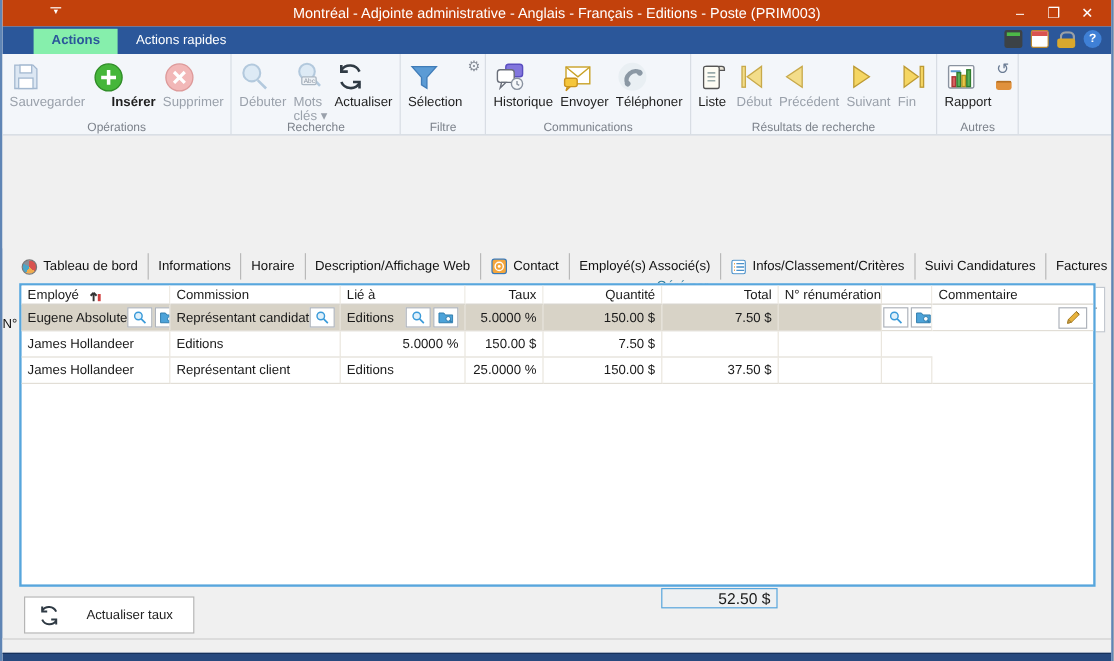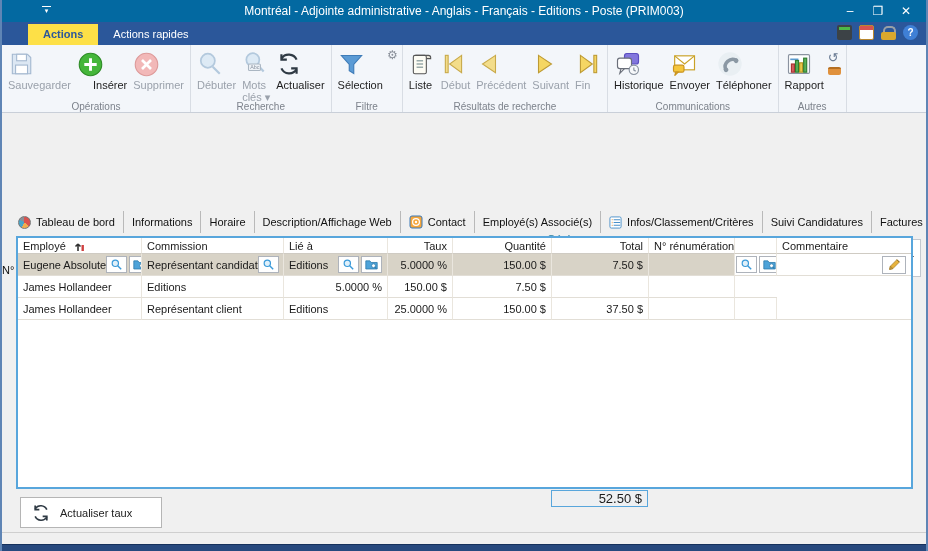--- a/index.html
+++ b/index.html
@@ -3,47 +3,47 @@
 <meta charset="utf-8">
 <style>
   html,body{margin:0;padding:0;background:#888;}
   *{box-sizing:border-box;}
   .window{
     position:relative;width:928px;height:551px;overflow:hidden;
     font-family:"Liberation Sans",sans-serif;font-size:11px;color:#1a1a1a;
     background:#f0f0f0;border-left:2px solid #5f85b5;border-right:2px solid #5f85b5;
   }
   
-  .titlebar{position:absolute;left:0;top:0;right:0;height:22px;background:#0369a1;}
+  .titlebar{position:absolute;left:0;top:0;right:0;height:22px;background:#c2410c;}
   .qat{position:absolute;left:40px;top:6px;width:9px;height:10px;color:#fff;font-size:7px;line-height:5px;text-align:center;border-top:1px solid #fff;padding-top:1px;}
   .title{position:absolute;left:100px;right:100px;top:0;height:22px;line-height:22px;text-align:center;color:#fff;font-size:12px;white-space:nowrap;overflow:hidden;}
   .winctl{position:absolute;right:6px;top:0;height:22px;display:flex;align-items:center;gap:0;}
   .winctl span{color:#fff;width:28px;text-align:center;font-size:12px;line-height:22px;}
   
   .tabband{position:absolute;left:0;top:22px;right:0;height:23px;background:#2b579a;display:flex;align-items:flex-end;}
   .rtab{color:#fff;font-size:11px;padding:4px 15px 5px;}
-  .rtab.active{background:#fde047;color:#2b579a;font-weight:700;margin-left:26px;}
+  .rtab.active{background:#86efac;color:#2b579a;font-weight:700;margin-left:26px;}
   .bandicons{position:absolute;right:8px;top:3px;display:flex;gap:7px;align-items:center;}
   .bi{width:15px;height:15px;position:relative;}
   .bi-calc{background:#3c4246;border-radius:2px;}
   .bi-calc::before{content:"";position:absolute;left:2px;top:2px;right:2px;height:3px;background:#4db848;}
   .bi-cal{background:#fff;border-radius:2px;border:1px solid #b9882f;}
   .bi-cal::before{content:"";position:absolute;left:0;top:0;right:0;height:4px;background:#d9534f;}
   .bi-lock{background:none;}
   .bi-lock::before{content:"";position:absolute;left:2px;top:1px;width:9px;height:8px;border:2px solid #9aa0a6;border-bottom:none;border-radius:5px 5px 0 0;}
   .bi-lock::after{content:"";position:absolute;left:0;top:7px;width:15px;height:8px;background:#d9a82e;border-radius:2px;}
   .bi-help{background:#3f80d6;border-radius:50%;color:#fff;font-weight:700;font-size:10px;text-align:center;line-height:15px;}
   
   .ribbon{position:absolute;left:0;top:45px;right:0;height:68px;background:#f3f6fa;border-bottom:1px solid #c9cfd8;display:flex;}
   .rgroup{position:relative;flex:none;border-right:1px solid #d8dde4;padding:3px 3px 13px;display:flex;align-items:flex-start;}
   .gl{position:absolute;bottom:0;left:0;right:0;text-align:center;font-size:10px;color:#7c828b;}
   .rbtn{display:flex;flex-direction:column;align-items:flex-start;padding:1px 3px;flex:none;}
   .rbtn .ric{height:30px;display:flex;align-items:center;justify-content:center;}
   .rbtn .lbl{font-size:11px;line-height:12px;text-align:center;color:#1e1e1e;white-space:nowrap;}
-  .rbtn.bold .lbl{font-weight:400;padding-left:16px;}
+  .rbtn.bold .lbl{font-weight:700;padding-left:16px;}
   .rbtn.disabled .lbl{color:#9aa1ab;}
   .rbtn.wrap .lbl{white-space:normal;width:66px;}
   .gear{position:absolute;right:4px;top:4px;font-size:12px;color:#8a909a;line-height:12px;}
   .sideicons{display:flex;flex-direction:column;justify-content:flex-start;gap:3px;padding:3px 2px 0 1px;}
   .hist-small{font-size:13px;color:#6b7c94;line-height:13px;}
   .basket{width:13px;height:8px;background:#e0913c;border-radius:2px;border-top:2px solid #b56f22;}
   
   .formarea{position:absolute;left:0;top:113px;right:0;height:94px;background:#f0f0f0;}
   .flabel{position:absolute;font-size:11px;color:#111;text-align:right;white-space:nowrap;}
   .finput{position:absolute;height:17px;border:1px solid #98a0ac;background:#fff;font-size:11px;padding:0 4px;line-height:15px;white-space:nowrap;overflow:hidden;}
@@ -67,21 +67,21 @@
   .gh .gc{height:16px;border-bottom:1px solid #cfcbc3;background:#fff;}
   .gc{display:flex;align-items:center;height:22px;padding:0 5px;border-right:1px solid #eae6de;border-bottom:1px solid #e2ded6;font-size:11px;white-space:nowrap;overflow:hidden;}
   .gc.num{justify-content:flex-end;}
   .grow.sel .gc{background:#d8d3c7;}
   .grow.sel .gc.nofill{background:#fff;}
   .cb{width:21px;height:17px;border:1px solid #aeb3bb;background:#fff;display:flex;align-items:center;justify-content:center;padding:0;flex:none;}
   .cellbtns{margin-left:auto;display:flex;gap:2px;}
   .pencilbtn{margin-left:auto;width:24px;height:18px;border:1px solid #aeb3bb;background:#fff;display:flex;align-items:center;justify-content:center;padding:0;}
   
   .totalbox{position:absolute;left:549px;top:490px;width:97px;height:17px;background:#eef0f2;border:1px solid #58a6dc;font-size:13px;text-align:right;line-height:15px;padding-right:5px;}
-  .refreshbtn{position:absolute;left:18px;top:497px;width:142px;height:31px;background:#fff;border:1px solid #b5b5b5;display:flex;align-items:center;gap:9px;padding-left:10px;font-size:11px;color:#222;}
+  .refreshbtn{position:absolute;left:18px;top:497px;width:142px;height:31px;background:#fff;border:1px solid #b5b5b5;display:flex;align-items:center;gap:21px;padding-left:10px;font-size:11px;color:#222;}
   .statgrey{position:absolute;left:0;right:0;top:532px;height:12px;background:#f0f0f0;border-top:1px solid #cfcfcf;}
   .statblue{position:absolute;left:0;right:0;bottom:0;height:7px;background:#27497e;border-top:1px solid #16315c;}
   button{font-family:inherit;cursor:default;}
 </style>
 </head>
 <body>
 
 <div class="window">
 
   <div class="titlebar">
@@ -184,68 +184,20 @@
         </span>
         <span class="lbl">Sélection</span>
       </div>
       <span class="gear">⚙</span>
       <div class="gl">Filtre</div>
     </div>
 
     <div class="rgroup">
       <div class="rbtn">
         <span class="ric">
-          <svg width="26" height="26" viewBox="0 0 24 24">
-              <path d="M6 4h12a2 2 0 0 1 2 2v1h-4" fill="#e8e4d8" stroke="#555"></path>
-              <rect x="4" y="4" width="12" height="17" rx="1.5" fill="#fdfcf4" stroke="#555"></rect>
-              <path d="M7 9h6M7 12h6M7 15h6" stroke="#9aa" stroke-width="1.2"></path>
-            </svg>
-        </span>
-        <span class="lbl">Liste</span>
-      </div>
-      <div class="rbtn disabled">
-        <span class="ric">
-          <svg width="26" height="26" viewBox="0 0 24 24">
-              <rect x="4" y="4" width="2.6" height="16" fill="#f3dd8a" stroke="#c8a94a"></rect>
-              <path d="M19 4L8 12l11 8z" fill="#f3dd8a" stroke="#c8a94a"></path>
-            </svg>
-        </span>
-        <span class="lbl">Début</span>
-      </div>
-      <div class="rbtn disabled">
-        <span class="ric">
-          <svg width="26" height="26" viewBox="0 0 24 24">
-              <path d="M18 4L6 12l12 8z" fill="#f3dd8a" stroke="#c8a94a"></path>
-            </svg>
-        </span>
-        <span class="lbl">Précédent</span>
-      </div>
-      <div class="rbtn disabled">
-        <span class="ric">
-          <svg width="26" height="26" viewBox="0 0 24 24">
-              <path d="M6 4l12 8-12 8z" fill="#f5d663" stroke="#bd9a33"></path>
-            </svg>
-        </span>
-        <span class="lbl">Suivant</span>
-      </div>
-      <div class="rbtn disabled">
-        <span class="ric">
-          <svg width="26" height="26" viewBox="0 0 24 24">
-              <path d="M5 4l11 8-11 8z" fill="#f5d663" stroke="#bd9a33"></path>
-              <rect x="17.4" y="4" width="2.6" height="16" fill="#f5d663" stroke="#bd9a33"></rect>
-            </svg>
-        </span>
-        <span class="lbl">Fin</span>
-      </div>
-      <div class="gl">Résultats de recherche</div>
-    </div>
-
-    <div class="rgroup">
-      <div class="rbtn">
-        <span class="ric">
           <svg width="28" height="28" viewBox="0 0 24 24">
               <rect x="9" y="3" width="12" height="9" rx="2" fill="#8276dd" stroke="#5a4ec0"></rect>
               <rect x="3" y="7" width="12" height="9" rx="2" fill="#fff" stroke="#6a6f7a"></rect>
               <path d="M6 16l-1 4 4-4z" fill="#fff" stroke="#6a6f7a"></path>
               <circle cx="17" cy="17" r="4" fill="#f6f8fa" stroke="#8a93a0"></circle>
               <path d="M17 15v2.2l1.6.9" stroke="#8a93a0" fill="none"></path>
             </svg>
         </span>
         <span class="lbl">Historique</span>
       </div>
@@ -267,20 +219,68 @@
               <g transform="rotate(-42 12 12)">
                 <path d="M6 13a6.5 6.5 0 0 1 12 0" fill="none" stroke="#8b98a4" stroke-width="3" stroke-linecap="round"></path>
                 <circle cx="6.2" cy="13.4" r="2" fill="#8b98a4"></circle>
                 <circle cx="17.8" cy="13.4" r="2" fill="#8b98a4"></circle>
               </g>
             </svg>
         </span>
         <span class="lbl">Téléphoner</span>
       </div>
       <div class="gl">Communications</div>
+    </div>
+
+    <div class="rgroup">
+      <div class="rbtn">
+        <span class="ric">
+          <svg width="26" height="26" viewBox="0 0 24 24">
+              <path d="M6 4h12a2 2 0 0 1 2 2v1h-4" fill="#e8e4d8" stroke="#555"></path>
+              <rect x="4" y="4" width="12" height="17" rx="1.5" fill="#fdfcf4" stroke="#555"></rect>
+              <path d="M7 9h6M7 12h6M7 15h6" stroke="#9aa" stroke-width="1.2"></path>
+            </svg>
+        </span>
+        <span class="lbl">Liste</span>
+      </div>
+      <div class="rbtn disabled">
+        <span class="ric">
+          <svg width="26" height="26" viewBox="0 0 24 24">
+              <rect x="4" y="4" width="2.6" height="16" fill="#f3dd8a" stroke="#c8a94a"></rect>
+              <path d="M19 4L8 12l11 8z" fill="#f3dd8a" stroke="#c8a94a"></path>
+            </svg>
+        </span>
+        <span class="lbl">Début</span>
+      </div>
+      <div class="rbtn disabled">
+        <span class="ric">
+          <svg width="26" height="26" viewBox="0 0 24 24">
+              <path d="M18 4L6 12l12 8z" fill="#f3dd8a" stroke="#c8a94a"></path>
+            </svg>
+        </span>
+        <span class="lbl">Précédent</span>
+      </div>
+      <div class="rbtn disabled">
+        <span class="ric">
+          <svg width="26" height="26" viewBox="0 0 24 24">
+              <path d="M6 4l12 8-12 8z" fill="#f5d663" stroke="#bd9a33"></path>
+            </svg>
+        </span>
+        <span class="lbl">Suivant</span>
+      </div>
+      <div class="rbtn disabled">
+        <span class="ric">
+          <svg width="26" height="26" viewBox="0 0 24 24">
+              <path d="M5 4l11 8-11 8z" fill="#f5d663" stroke="#bd9a33"></path>
+              <rect x="17.4" y="4" width="2.6" height="16" fill="#f5d663" stroke="#bd9a33"></rect>
+            </svg>
+        </span>
+        <span class="lbl">Fin</span>
+      </div>
+      <div class="gl">Résultats de recherche</div>
     </div>
 
     <div class="rgroup">
       <div class="rbtn">
         <span class="ric">
           <svg width="28" height="28" viewBox="0 0 24 24">
               <rect x="3" y="4" width="18" height="16" rx="1" fill="#fff" stroke="#8a93a0"></rect>
               <path d="M4.5 8h7" stroke="#5a9ad0" stroke-width="1.4"></path>
               <rect x="5.5" y="12" width="2.6" height="7" fill="#d45f5f" stroke="#a33"></rect>
               <rect x="9" y="9" width="2.6" height="10" fill="#58b158" stroke="#2f7d2f"></rect>

